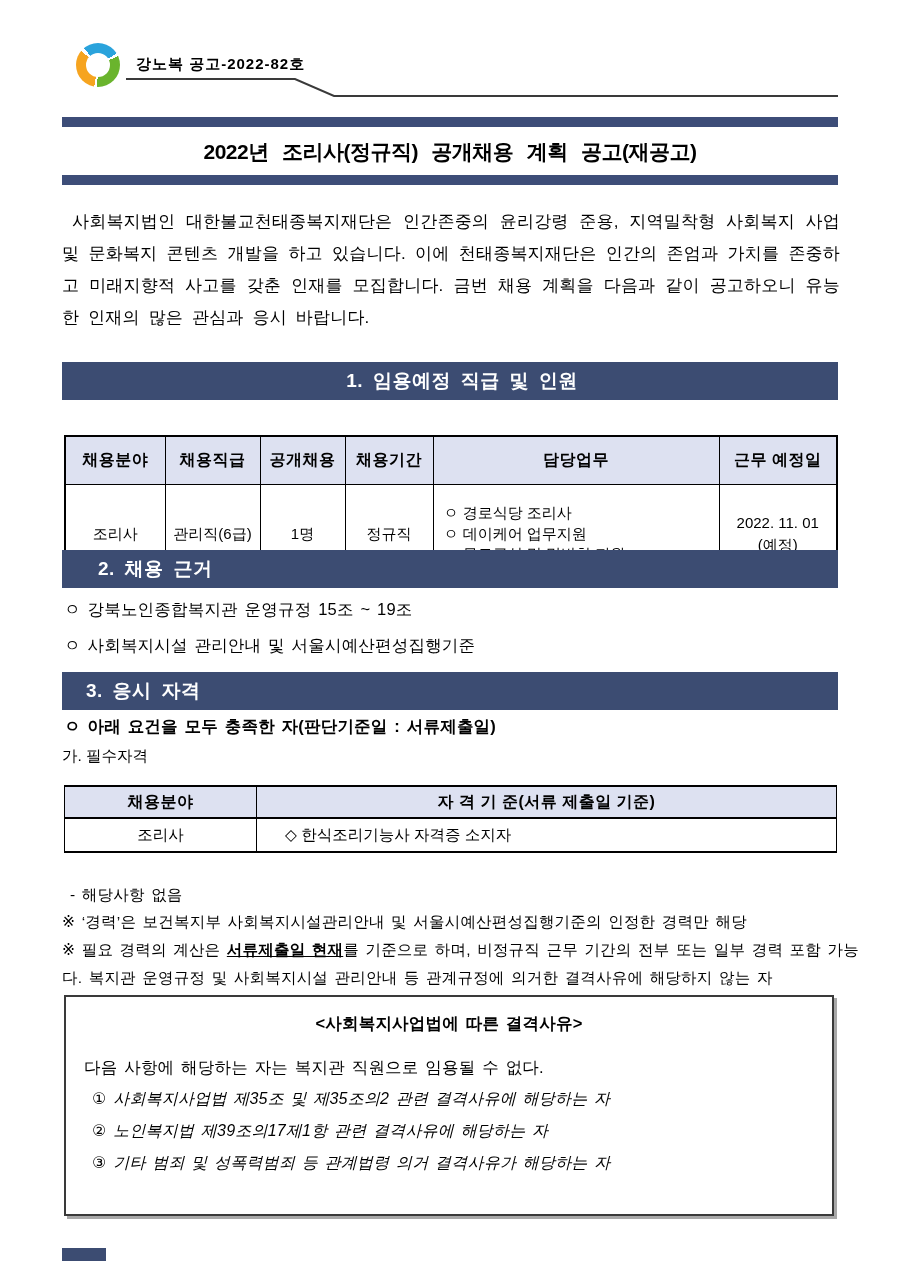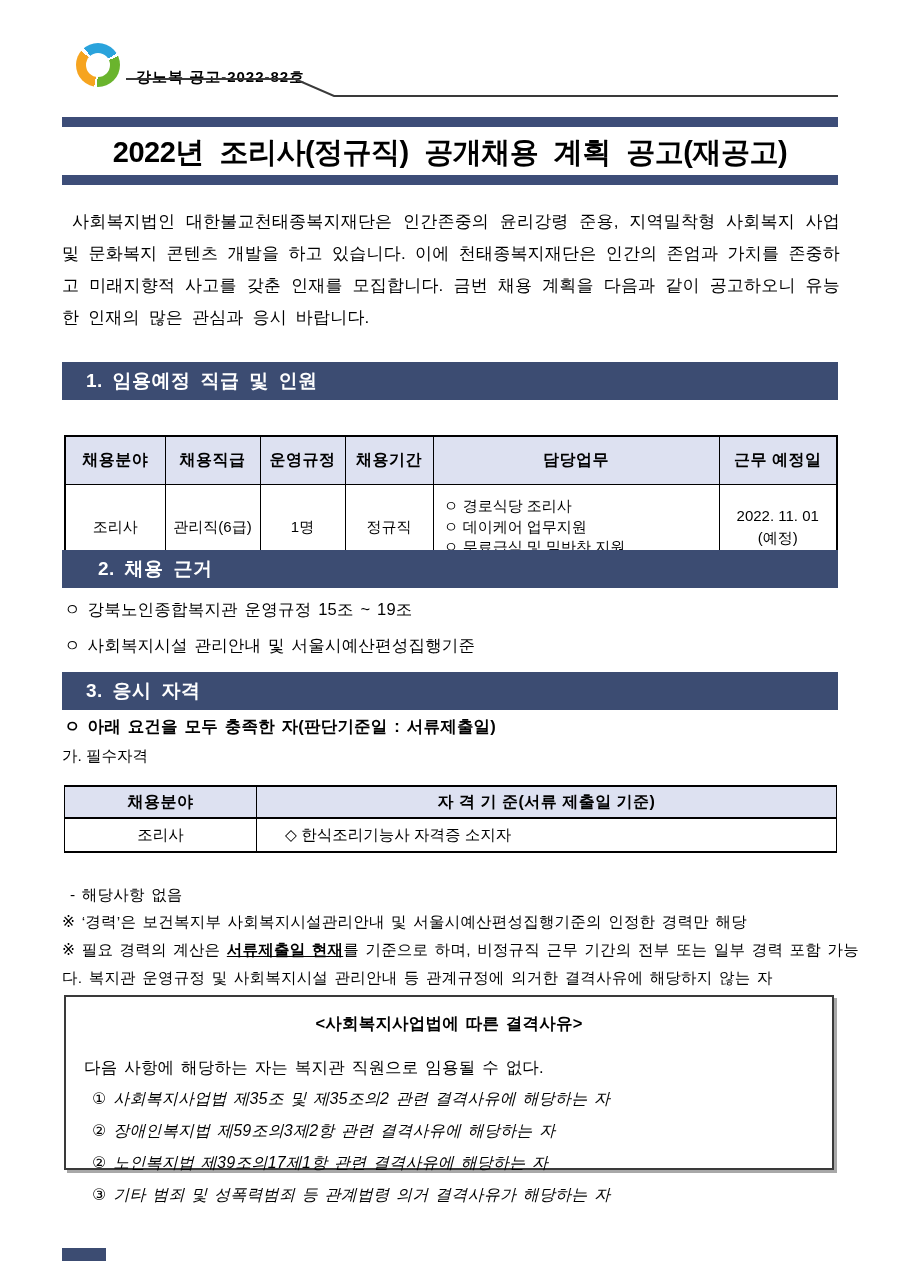--- a/index.html
+++ b/index.html
@@ -4,47 +4,47 @@
 <style>
   html,body{margin:0;padding:0;background:#ffffff;}
   body{font-family:"Liberation Sans","DejaVu Sans",sans-serif;color:#000;}
   .page{position:relative;width:900px;height:1272px;background:#fff;overflow:hidden;}
 
   
   .hdr{position:absolute;left:62px;top:42px;width:776px;height:62px;}
   .logo{position:absolute;left:14px;top:1px;width:44px;height:44px;border-radius:50%;
     background:conic-gradient(from -40deg,#2aa3dc 0 98deg,#ffffff 98deg 106deg,#6ab42d 106deg 222deg,#ffffff 222deg 230deg,#f6a41f 230deg 350deg,#ffffff 350deg 360deg);}
   .logo::after{content:"";position:absolute;inset:10px;background:#fff;border-radius:50%;}
-  .doc-number{position:absolute;left:74px;top:26px;font-size:15px;font-weight:bold;letter-spacing:1px;}
+  .doc-number{position:absolute;left:74px;top:13px;font-size:15px;font-weight:bold;letter-spacing:1px;}
   .hdr-rule{position:absolute;left:0;top:34px;}
 
   
   .title-bar{position:absolute;left:62px;width:776px;height:10px;background:#3d4d78;}
   .tb-top{top:117px;}
   .tb-bottom{top:175px;}
   .doc-title{position:absolute;left:62px;top:129px;width:776px;height:46px;line-height:46px;
-    text-align:center;font-size:29px;font-weight:bold;letter-spacing:-0.5px;word-spacing:8px;}
+    text-align:center;font-size:21px;font-weight:bold;letter-spacing:-0.5px;word-spacing:8px;}
 
   
   .intro{position:absolute;left:62px;top:206px;width:778px;font-size:17px;line-height:32px;
     text-align:justify;text-indent:10px;word-spacing:4px;letter-spacing:0.2px;}
 
   
   .sec-bar{position:absolute;left:62px;width:776px;height:38px;background:#3c4c72;color:#fff;
     font-size:19px;font-weight:bold;line-height:38px;padding-left:24px;box-sizing:border-box;
     letter-spacing:0.5px;word-spacing:4px;}
-  .sec1{top:362px;} .sec2{top:550px;padding-left:36px;} .sec3{top:672px;}
+  .sec1{top:362px;text-align:center;} .sec2{top:550px;padding-left:36px;} .sec3{top:672px;}
 
   
   table{border-collapse:collapse;table-layout:fixed;margin-top:15px;}
   .tbl1{position:absolute;left:64px;top:420px;width:772px;border:2px solid #000;}
   .tbl1 th,.tbl1 td{border:1px solid #000;}
   .tbl1 th{background:#dde1f1;height:45px;font-size:16px;font-weight:bold;text-align:center;letter-spacing:0.5px;}
   .tbl1 td{height:62px;font-size:15px;text-align:center;vertical-align:middle;}
-  .tbl1 td.duties{text-align:left;padding:11px 10px;line-height:20.5px;}
+  .tbl1 td.duties{text-align:left;padding:18px 10px;line-height:20.5px;}
   .tbl1 .date-cell div{line-height:22px;}
 
   
   .sec2-items{position:absolute;left:64px;top:591px;width:772px;font-size:16.5px;line-height:36px;letter-spacing:0.2px;word-spacing:2px;}
 
   
   .req-note{position:absolute;left:64px;top:716px;font-size:16.5px;font-weight:bold;letter-spacing:0.2px;word-spacing:2px;}
   .sub-a{position:absolute;left:62px;top:746px;font-size:15.5px;}
   .tbl2{position:absolute;left:64px;top:770px;width:772px;border-top:2.5px solid #000;border-bottom:2.5px solid #000;}
   .tbl2 th,.tbl2 td{border:1px solid #000;}
@@ -55,21 +55,21 @@
 
   .line{position:absolute;left:62px;width:790px;font-size:15.5px;letter-spacing:0.2px;word-spacing:2px;white-space:nowrap;}
   .sub-b{top:847px;}
   .sub-b-item{top:885px;left:70px;}
   .note1{top:912px;}
   .note2{top:940px;}
   .note2 .em{font-weight:bold;text-decoration:underline;}
   .sub-c{top:968px;}
 
   
-  .dq-box{position:absolute;left:64px;top:995px;width:770px;height:175px;box-sizing:border-box;
+  .dq-box{position:absolute;left:64px;top:995px;width:770px;height:221px;box-sizing:border-box;
     border:2px solid #3a3a3a;box-shadow:3px 3px 0 #a8a8a8;background:#fff;padding:12px 18px 0 18px;}
   .dq-title{text-align:center;font-size:16.5px;font-weight:bold;margin-top:4px;letter-spacing:0.2px;word-spacing:2px;}
   .dq-intro{font-size:16.5px;margin-top:16px;line-height:32px;letter-spacing:0.2px;word-spacing:2px;}
   .dq-item{font-size:16px;line-height:32px;padding-left:8px;letter-spacing:0.2px;word-spacing:2px;font-style:italic;}
 
   
   .partial-bar{position:absolute;left:62px;top:1248px;width:44px;height:13px;background:#3c4c72;}
 </style>
 </head>
 <body>
@@ -97,21 +97,21 @@
         <col style="width:95px">
         <col style="width:85px">
       <col style="width:88px">
         <col style="width:286px">
         <col style="width:118px">
     </colgroup>
     <tbody>
         <tr>
       <th>채용분야</th>
       <th>채용직급</th>
-      <th>운영규정</th>
+      <th>공개채용</th>
       <th>채용기간</th>
       <th>담당업무</th>
       <th>근무 예정일</th>
     </tr>
     <tr>
       <td>조리사</td>
       <td>관리직(6급)</td>
       <td>1명</td>
       <td>정규직</td>
       <td class="duties">
@@ -156,20 +156,19 @@
 
   <div class="line sub-b-item">- 해당사항 없음</div>
   <div class="line note1">※ ‘경력’은 보건복지부 사회복지시설관리안내 및 서울시예산편성집행기준의 인정한 경력만 해당</div>
   <div class="line note2"><span>※ 필요 경력의 계산은 </span><span class="em">서류제출일 현재</span><span>를 기준으로 하며, 비정규직 근무 기간의 전부 또는 일부 경력 포함 가능</span></div>
   <div class="line sub-c">다. 복지관 운영규정 및 사회복지시설 관리안내 등 관계규정에 의거한 결격사유에 해당하지 않는 자</div>
 
   <div class="dq-box">
     <div class="dq-title">&lt;사회복지사업법에 따른 결격사유&gt;</div>
     <div class="dq-intro">다음 사항에 해당하는 자는 복지관 직원으로 임용될 수 없다.</div>
     <div class="dq-item">① 사회복지사업법 제35조 및 제35조의2 관련 결격사유에 해당하는 자</div>
-    <div class="dq-item">② 장애인복지법 제59조의3제2항 관련 결격사유에 해당하는 자</div>
     <div class="dq-item">② 노인복지법 제39조의17제1항 관련 결격사유에 해당하는 자</div>
     <div class="dq-item">③ 기타 범죄 및 성폭력범죄 등 관계법령 의거 결격사유가 해당하는 자</div>
   </div>
 
   <div class="partial-bar"></div>
 
 </div>
 
 </body></html>

